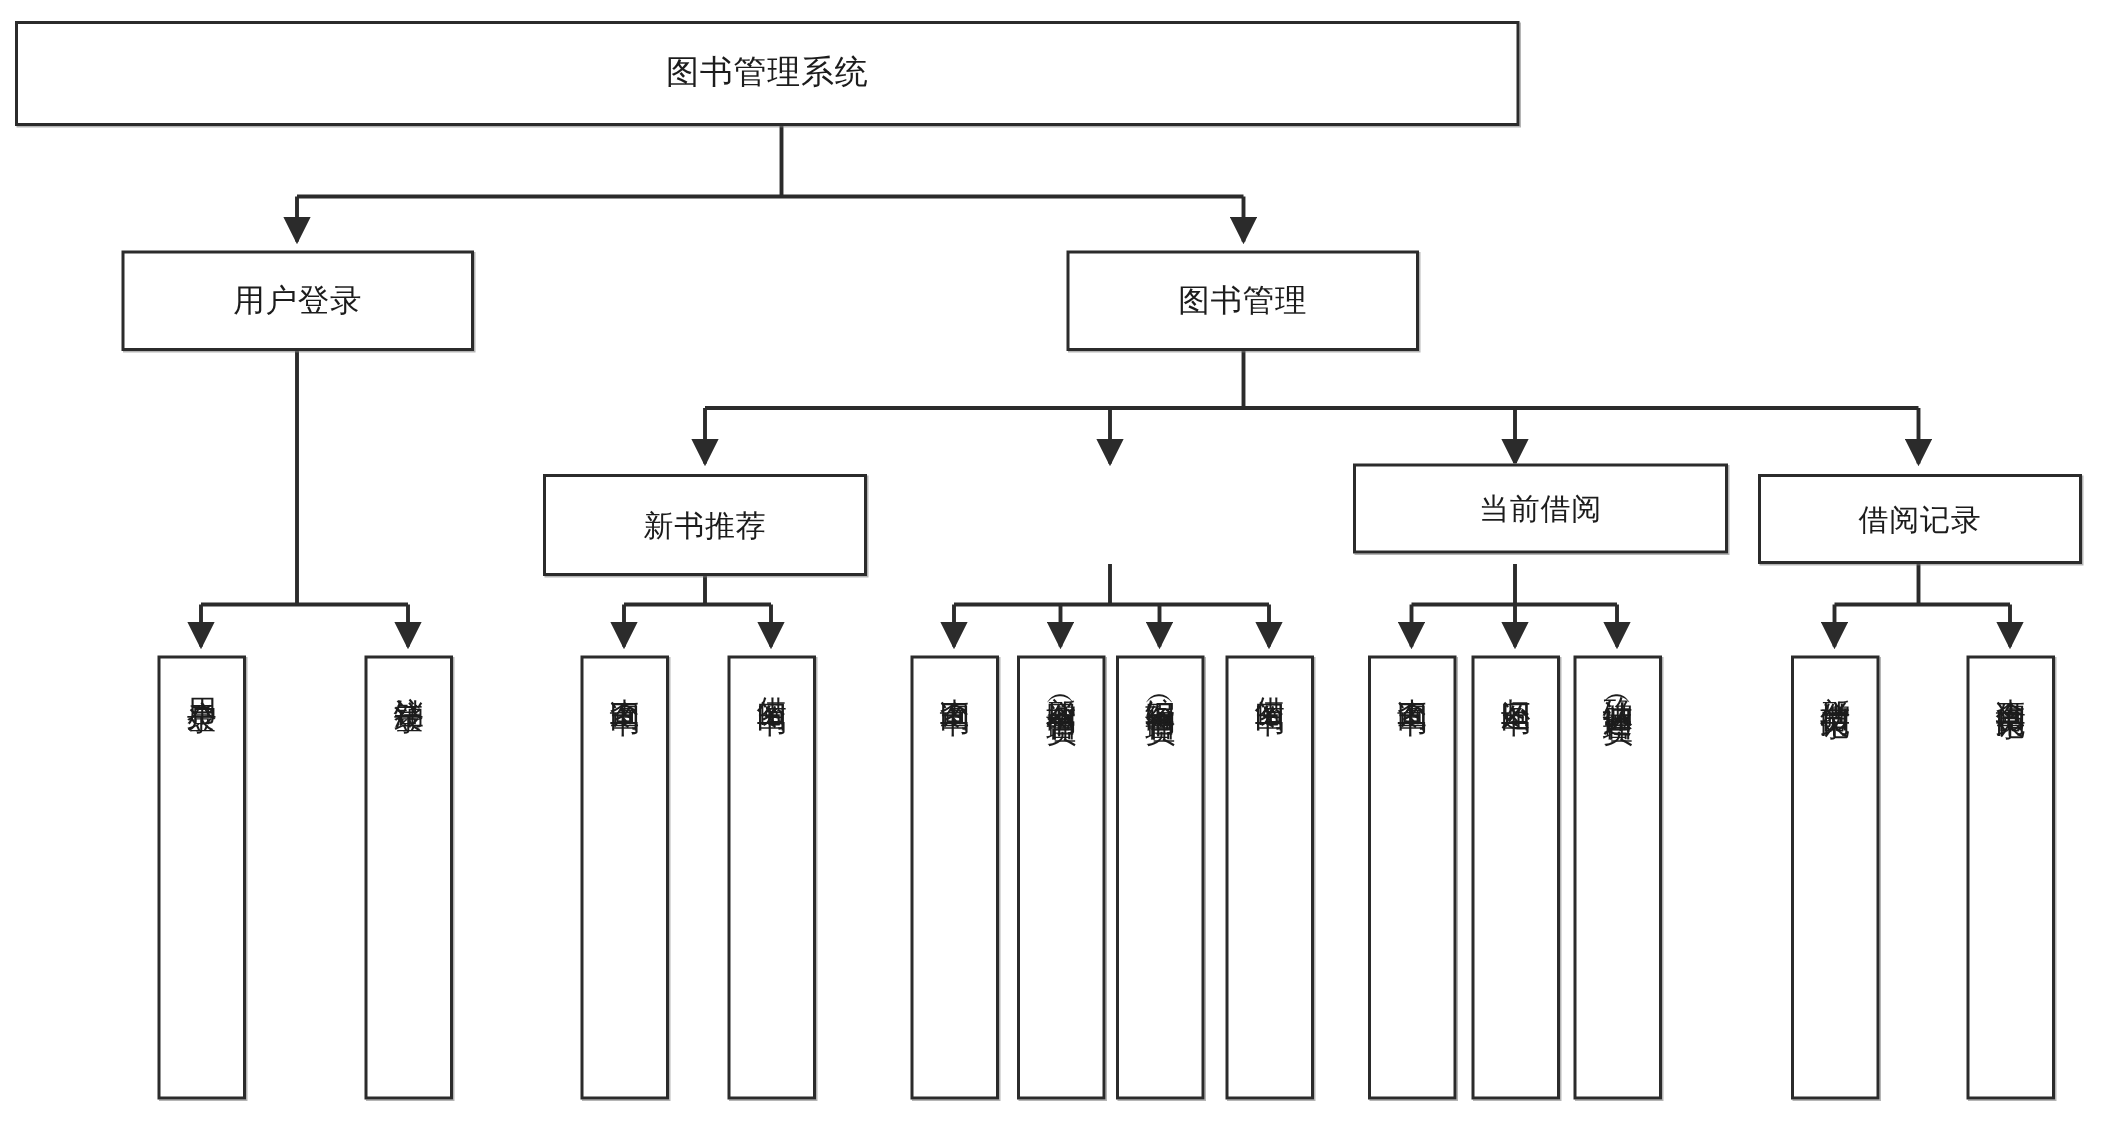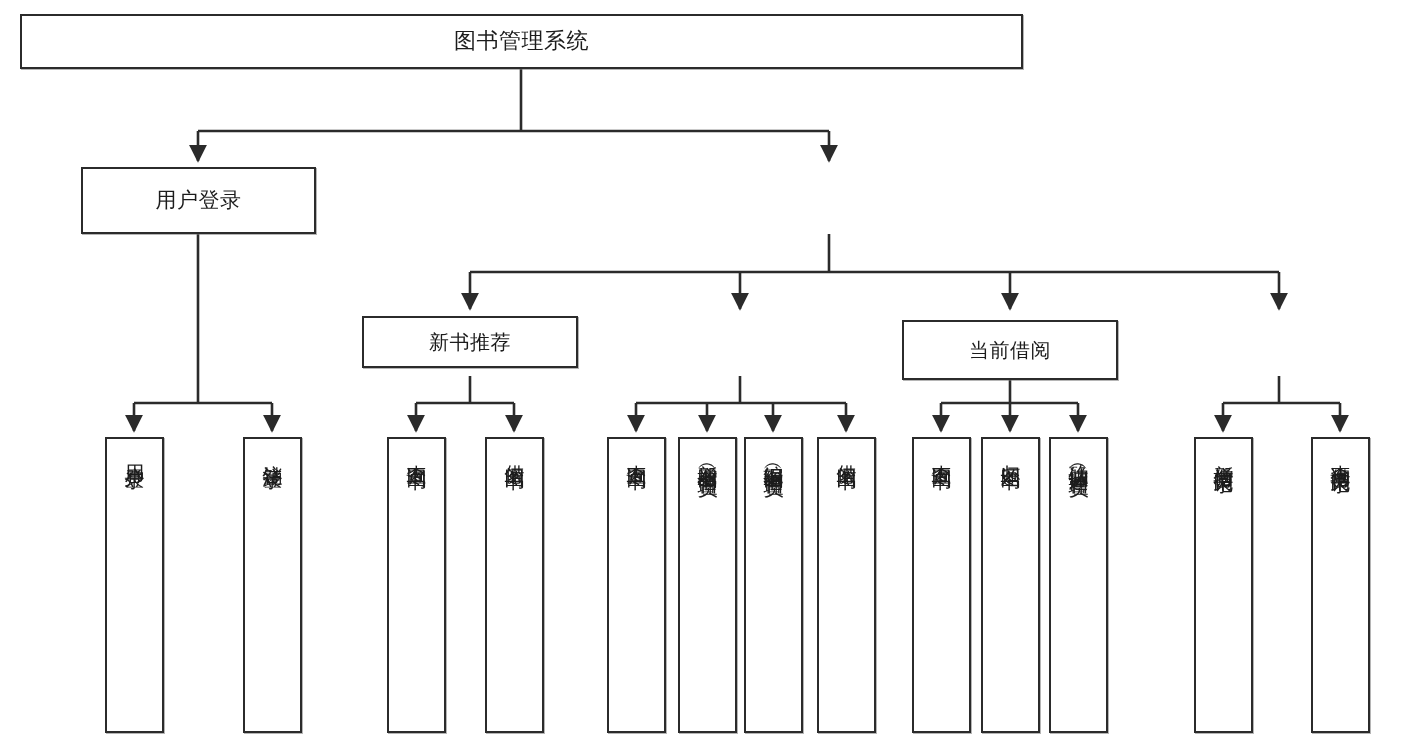--- a/index.html
+++ b/index.html
@@ -124,33 +124,39 @@
       <path d="M 1010 403 L 1010 431" marker-end="url(#arrow)"></path>
       <path d="M 1078 403 L 1078 431" marker-end="url(#arrow)"></path>
 
       <path d="M 1279 376 L 1279 403"></path>
       <path d="M 1223 403 L 1340 403"></path>
       <path d="M 1223 403 L 1223 431" marker-end="url(#arrow)"></path>
       <path d="M 1340 403 L 1340 431" marker-end="url(#arrow)"></path>
     </g>
   </svg>
 
-  <div class="node level-root" style="left:20px; top:14px; width:1003px; height:55px;">
+  <div class="node level-root" style="left:10px; top:14px; width:1003px; height:70px;">
     <span class="node-label">图书管理系统</span>
   </div>
 
   <div class="node level-2" style="left:81px; top:167px; width:235px; height:67px;">
     <span class="node-label">用户登录</span>
   </div>
-
-  <div class="node level-3" style="left:362px; top:316px; width:216px; height:52px;">
+  <div class="node level-2" style="left:711px; top:167px; width:235px; height:67px;">
+    <span class="node-label">图书管理</span>
+  </div>
+
+  <div class="node level-3" style="left:362px; top:316px; width:216px; height:68px;">
     <span class="node-label">新书推荐</span>
   </div>
-  <div class="node level-3" style="left:902px; top:320px; width:216px; height:60px;">
+  <div class="node level-3" style="left:902px; top:309px; width:250px; height:60px;">
     <span class="node-label">当前借阅</span>
+  </div>
+  <div class="node level-3" style="left:1172px; top:316px; width:216px; height:60px;">
+    <span class="node-label">借阅记录</span>
   </div>
 
   <div class="node leaf" style="left:105px; top:437px; width:59px; height:296px;">
     <span class="node-label">用户登录</span>
   </div>
   <div class="node leaf" style="left:243px; top:437px; width:59px; height:296px;">
     <span class="node-label">注销登录</span>
   </div>
 
   <div class="node leaf" style="left:387px; top:437px; width:59px; height:296px;">

